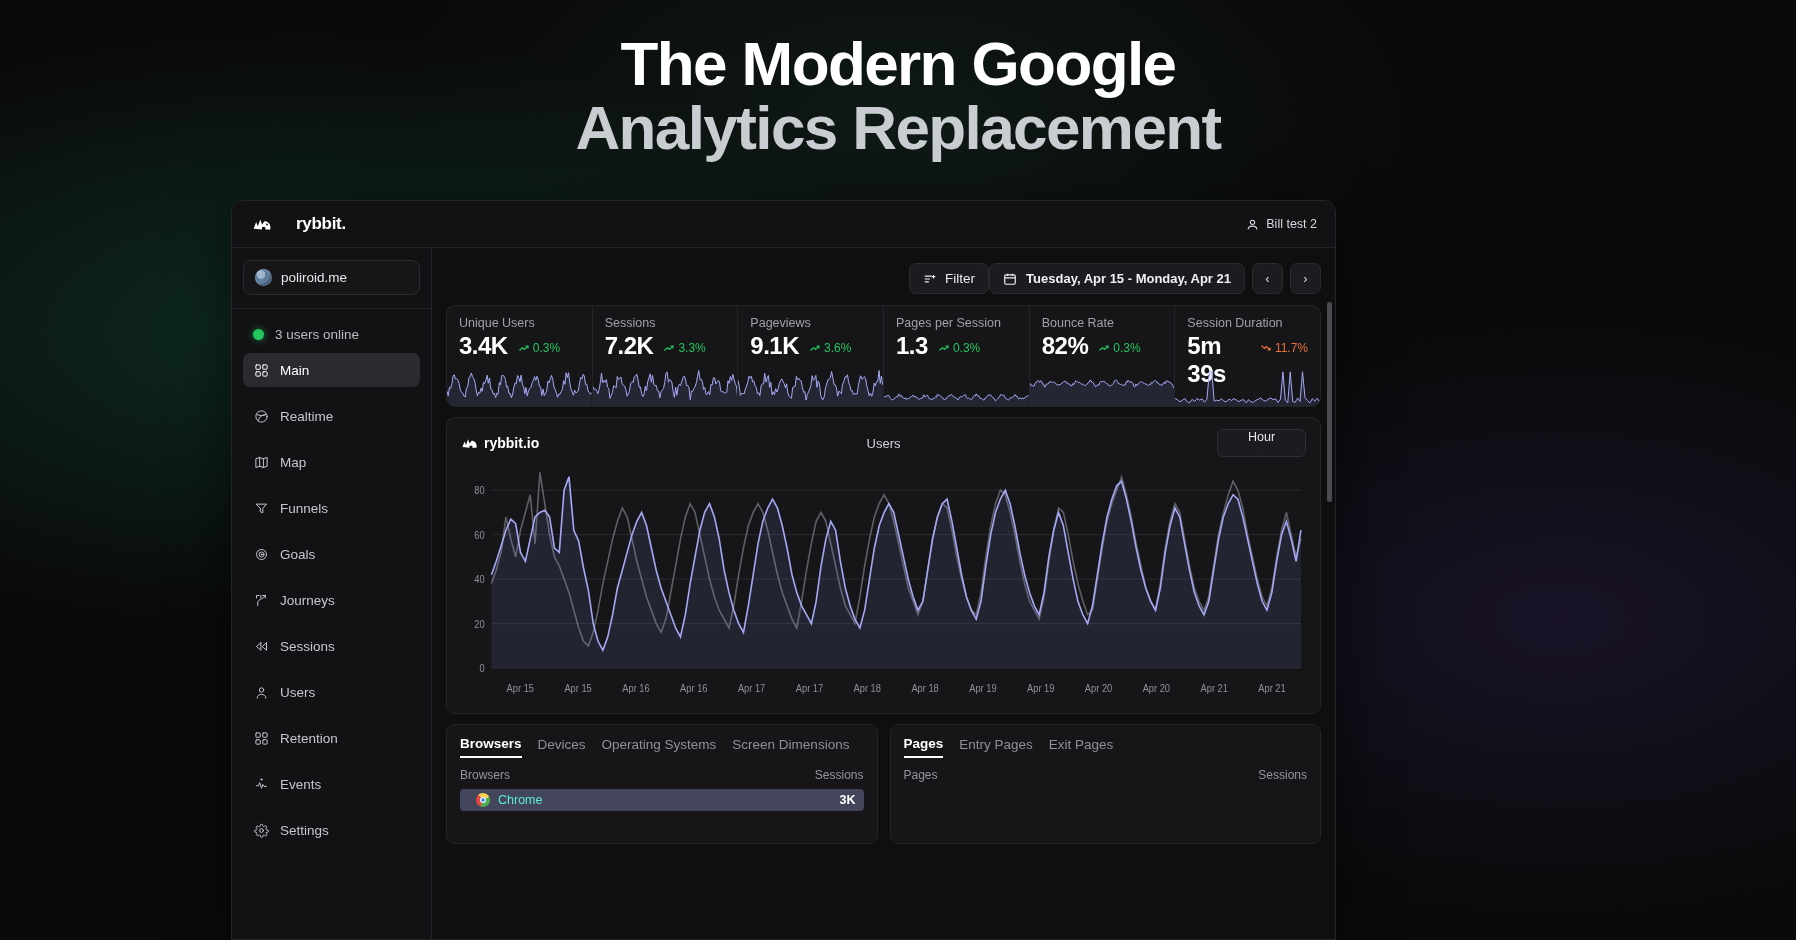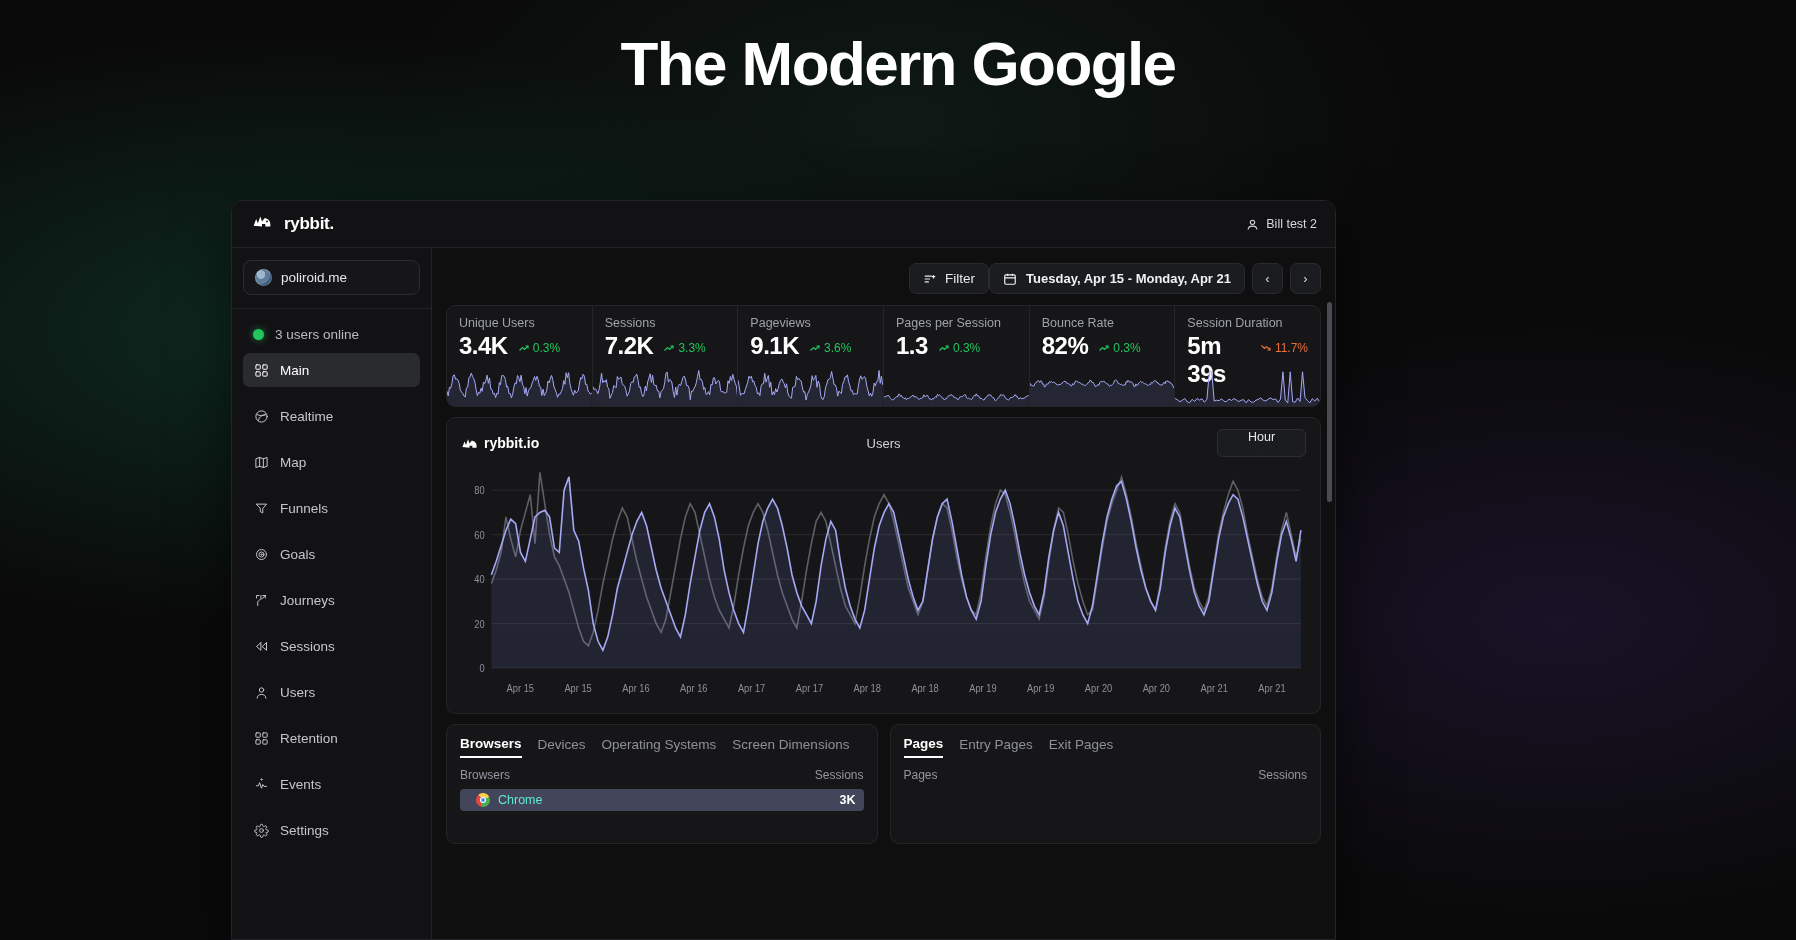--- a/index.html
+++ b/index.html
@@ -39,21 +39,21 @@
     border-radius: 12px 12px 0 0;
     overflow: hidden;
     box-shadow: 0 20px 60px rgba(0,0,0,0.55);
   }
   .topbar {
     height: 47px; background: #121214;
     border-bottom: 1px solid #232428;
     display: flex; align-items: center; justify-content: space-between;
     padding: 0 18px 0 20px;
   }
-  .brand { display: flex; align-items: flex-start; gap: 12px; }
+  .brand { display: flex; align-items: center; gap: 24px; }
   .brand-name { color: #fff; font-size: 17px; font-weight: 800; letter-spacing: -0.3px; }
   .user-chip { display: flex; align-items: center; gap: 7px; color: #d6d8dc; font-size: 12.5px; }
 
   .body-row { display: flex; height: 693px; }
 
   
   .sidebar {
     width: 200px; background: #121214;
     border-right: 1px solid #232428;
     padding: 12px 11px 0 11px;
@@ -185,20 +185,21 @@
   }
 </style>
 </head>
 <body>
 
 <div id="page">
 
   <div class="hero">
     <h1>
       <span class="l1">The Modern Google</span>
+      <span class="l2">Analytics Replacement</span>
     </h1>
   </div>
 
   <div class="app">
 
     <div class="topbar">
       <div class="brand">
         <svg width="20" height="15" viewBox="0 0 24 18">
           <path d="M2 14 L5 6 L7 11 L10 3 L12 9 L15 5 C19 5 22 8 22 12 L22 15 L16 15 L16 12 L12 12 L12 15 Z" fill="#ffffff"></path>
           <circle cx="18" cy="9" r="1.1" fill="#111"></circle>

